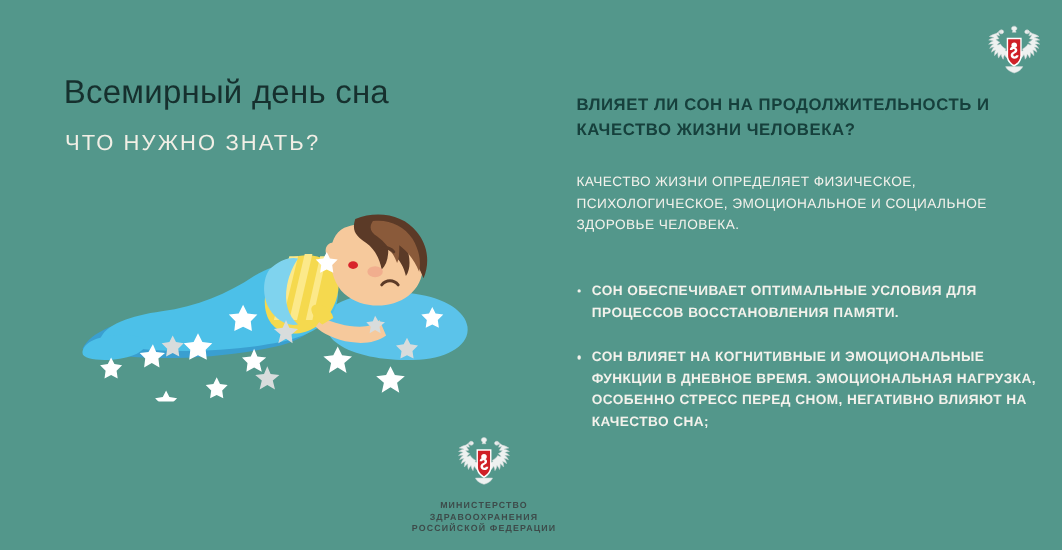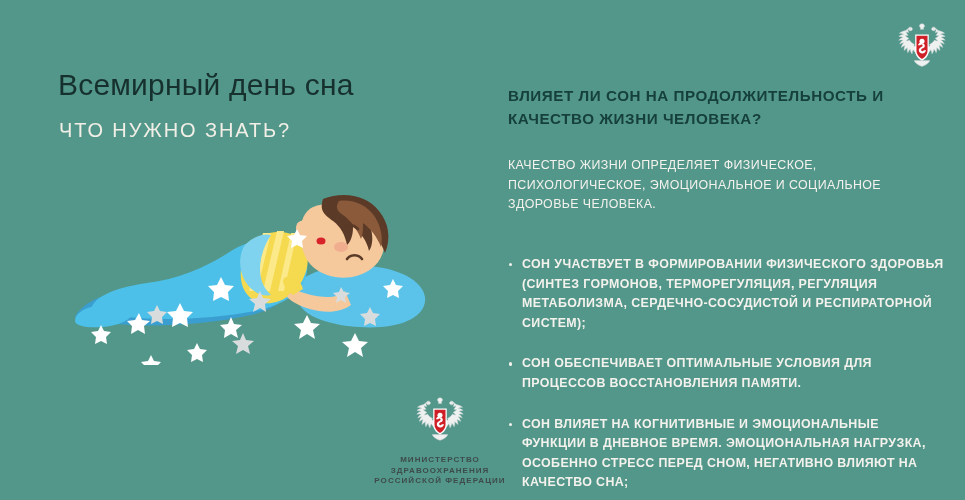--- a/index.html
+++ b/index.html
@@ -90,21 +90,21 @@
     font-size: 8px;
     font-weight: bold;
     letter-spacing: 1.05px;
     color: #3d4b4a;
     white-space: nowrap;
   }
 
   
   .right-col {
     position: absolute;
-    left: 508px;
+    left: 524px;
     top: 84px;
     width: 436px;
   }
   .rc-heading {
     margin: 0 0 26px 0;
     font-size: 15.2px;
     font-weight: bold;
     line-height: 1.52;
     letter-spacing: 0.55px;
     color: #16403c;
@@ -261,24 +261,20 @@
       </div>
     </div>
   </div>
 
   <div class="right-col">
     <div class="rc-heading">ВЛИЯЕТ ЛИ СОН НА ПРОДОЛЖИТЕЛЬНОСТЬ И КАЧЕСТВО ЖИЗНИ ЧЕЛОВЕКА?</div>
     <div class="rc-intro">КАЧЕСТВО ЖИЗНИ ОПРЕДЕЛЯЕТ ФИЗИЧЕСКОЕ, ПСИХОЛОГИЧЕСКОЕ, ЭМОЦИОНАЛЬНОЕ И СОЦИАЛЬНОЕ ЗДОРОВЬЕ ЧЕЛОВЕКА.</div>
     <ul class="rc-bullets">
       <li class="rc-bullet">
         <span class="bullet-dot"></span>
-        <span>СОН УЧАСТВУЕТ В ФОРМИРОВАНИИ ФИЗИЧЕСКОГО ЗДОРОВЬЯ (СИНТЕЗ ГОРМОНОВ, ТЕРМОРЕГУЛЯЦИЯ, РЕГУЛЯЦИЯ МЕТАБОЛИЗМА, СЕРДЕЧНО-СОСУДИСТОЙ И РЕСПИРАТОРНОЙ СИСТЕМ);</span>
-      </li>
-      <li class="rc-bullet">
-        <span class="bullet-dot"></span>
         <span>СОН ОБЕСПЕЧИВАЕТ ОПТИМАЛЬНЫЕ УСЛОВИЯ ДЛЯ ПРОЦЕССОВ ВОССТАНОВЛЕНИЯ ПАМЯТИ.</span>
       </li>
       <li class="rc-bullet">
         <span class="bullet-dot"></span>
         <span>СОН ВЛИЯЕТ НА КОГНИТИВНЫЕ И ЭМОЦИОНАЛЬНЫЕ ФУНКЦИИ В ДНЕВНОЕ ВРЕМЯ. ЭМОЦИОНАЛЬНАЯ НАГРУЗКА, ОСОБЕННО СТРЕСС ПЕРЕД СНОМ, НЕГАТИВНО ВЛИЯЮТ НА КАЧЕСТВО СНА;</span>
       </li>
     </ul>
   </div>
 
 </div>

